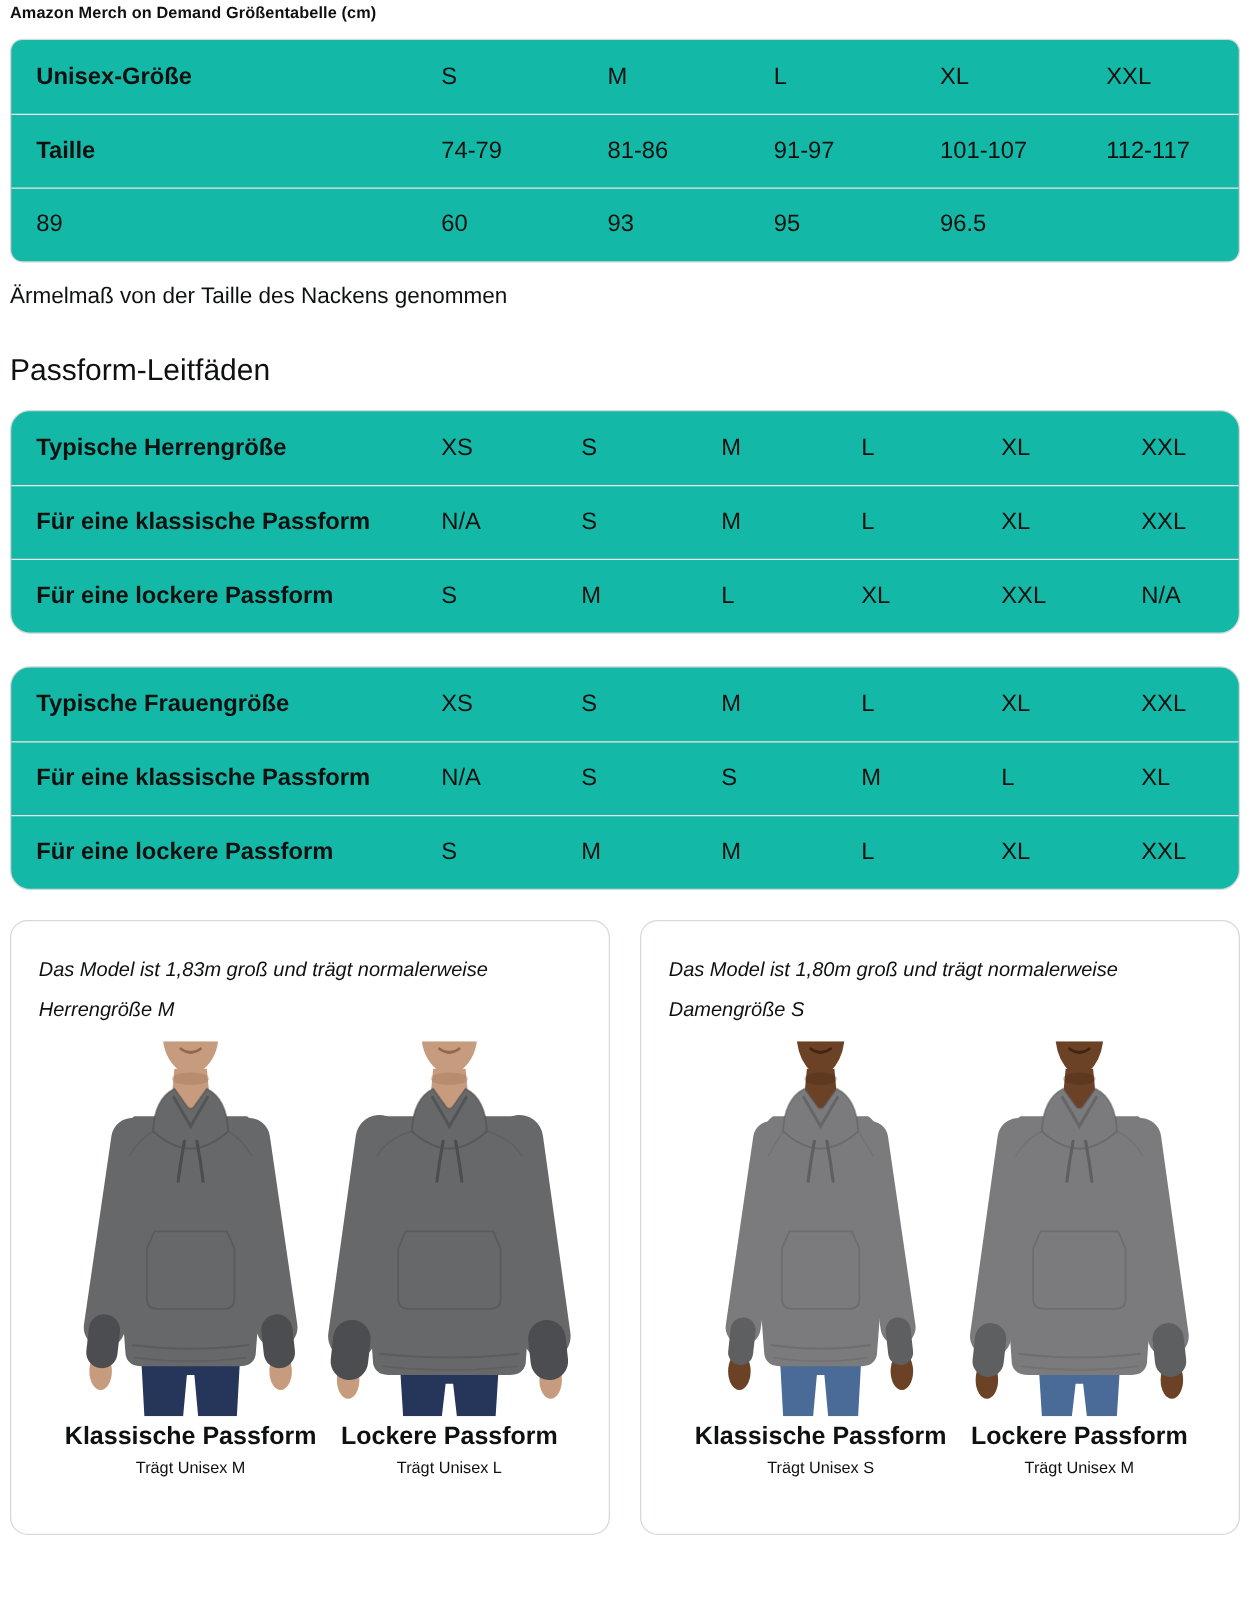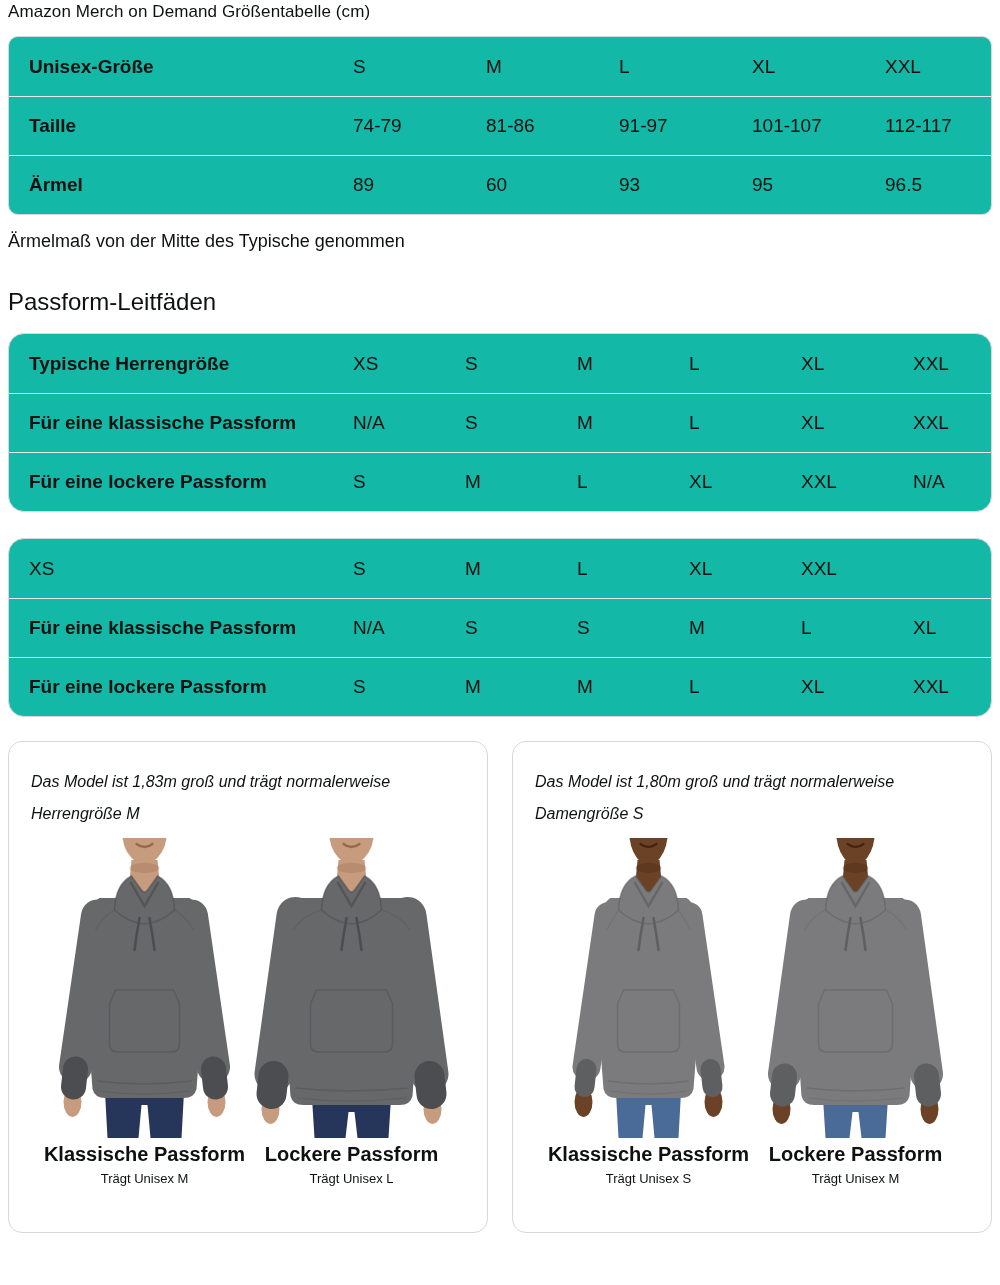--- a/index.html
+++ b/index.html
@@ -9,21 +9,21 @@
   }
   *{box-sizing:border-box;}
   html,body{margin:0;padding:0;background:#fff;}
   body{
     width:1000px;height:1285px;overflow:hidden;
     font-family:"Liberation Sans","DejaVu Sans",sans-serif;
     color:var(--c-text);
   }
   .page{padding:2px 8px 0 8px;}
   .page-title{
-    font-size:17px;font-weight:400;margin:0 0 14px 0;padding-left:0;
+    font-size:13px;font-weight:700;margin:0 0 14px 0;padding-left:0;
     letter-spacing:0.1px;
   }
   .table-box{
     border:1px solid var(--c-border);
     border-radius:10px;
     background:#14b8a6;
     overflow:hidden;
   }
   .t-row{
     display:grid;align-items:center;
@@ -52,21 +52,21 @@
     border-radius:14px;
     height:492px;
     padding:24px 20px 16px 20px;
     background:#fff;
   }
   .card-desc{
     font-size:16px;line-height:32px;font-weight:400;
     margin:0 0 8px 2px;max-width:410px;font-style:italic;
   }
   .figures{
-    display:flex;justify-content:center;
+    display:flex;justify-content:flex-end;
     padding:0 4px;
   }
   .figure{width:207px;text-align:center;margin:0;}
   .figure svg{display:block;width:207px;height:300px;}
   .fit-label{font-size:20px;font-weight:700;margin-top:5px;}
   .size-label{font-size:13px;font-weight:400;margin-top:5px;}
 </style>
 </head>
 <body>
 
@@ -85,30 +85,29 @@
       </div>
       <div class="t-row cols6">
         <div class="t-label">Taille</div>
         <div class="t-val">74-79</div>
         <div class="t-val">81-86</div>
         <div class="t-val">91-97</div>
         <div class="t-val">101-107</div>
         <div class="t-val">112-117</div>
       </div>
       <div class="t-row cols6">
-        <div class="t-label">Ärmel</div>
         <div class="t-val">89</div>
         <div class="t-val">60</div>
         <div class="t-val">93</div>
         <div class="t-val">95</div>
         <div class="t-val">96.5</div>
       </div>
     </section>
 
-  <p class="note">Ärmelmaß von der Mitte des Typische genommen</p>
+  <p class="note">Ärmelmaß von der Taille des Nackens genommen</p>
 
   <h2 class="section-heading">Passform-Leitfäden</h2>
 
   <section class="table-box fit-table" id="men-fit-table">
       <div class="t-row cols7">
         <div class="t-label">Typische Herrengröße</div>
         <div class="t-val">XS</div>
         <div class="t-val">S</div>
         <div class="t-val">M</div>
         <div class="t-val">L</div>
@@ -130,20 +129,21 @@
         <div class="t-val">M</div>
         <div class="t-val">L</div>
         <div class="t-val">XL</div>
         <div class="t-val">XXL</div>
         <div class="t-val">N/A</div>
       </div>
     </section>
 
   <section class="table-box fit-table" id="women-fit-table">
       <div class="t-row cols7">
+        <div class="t-label">Typische Frauengröße</div>
         <div class="t-val">XS</div>
         <div class="t-val">S</div>
         <div class="t-val">M</div>
         <div class="t-val">L</div>
         <div class="t-val">XL</div>
         <div class="t-val">XXL</div>
       </div>
       <div class="t-row cols7">
         <div class="t-label">Für eine klassische Passform</div>
         <div class="t-val">N/A</div>

